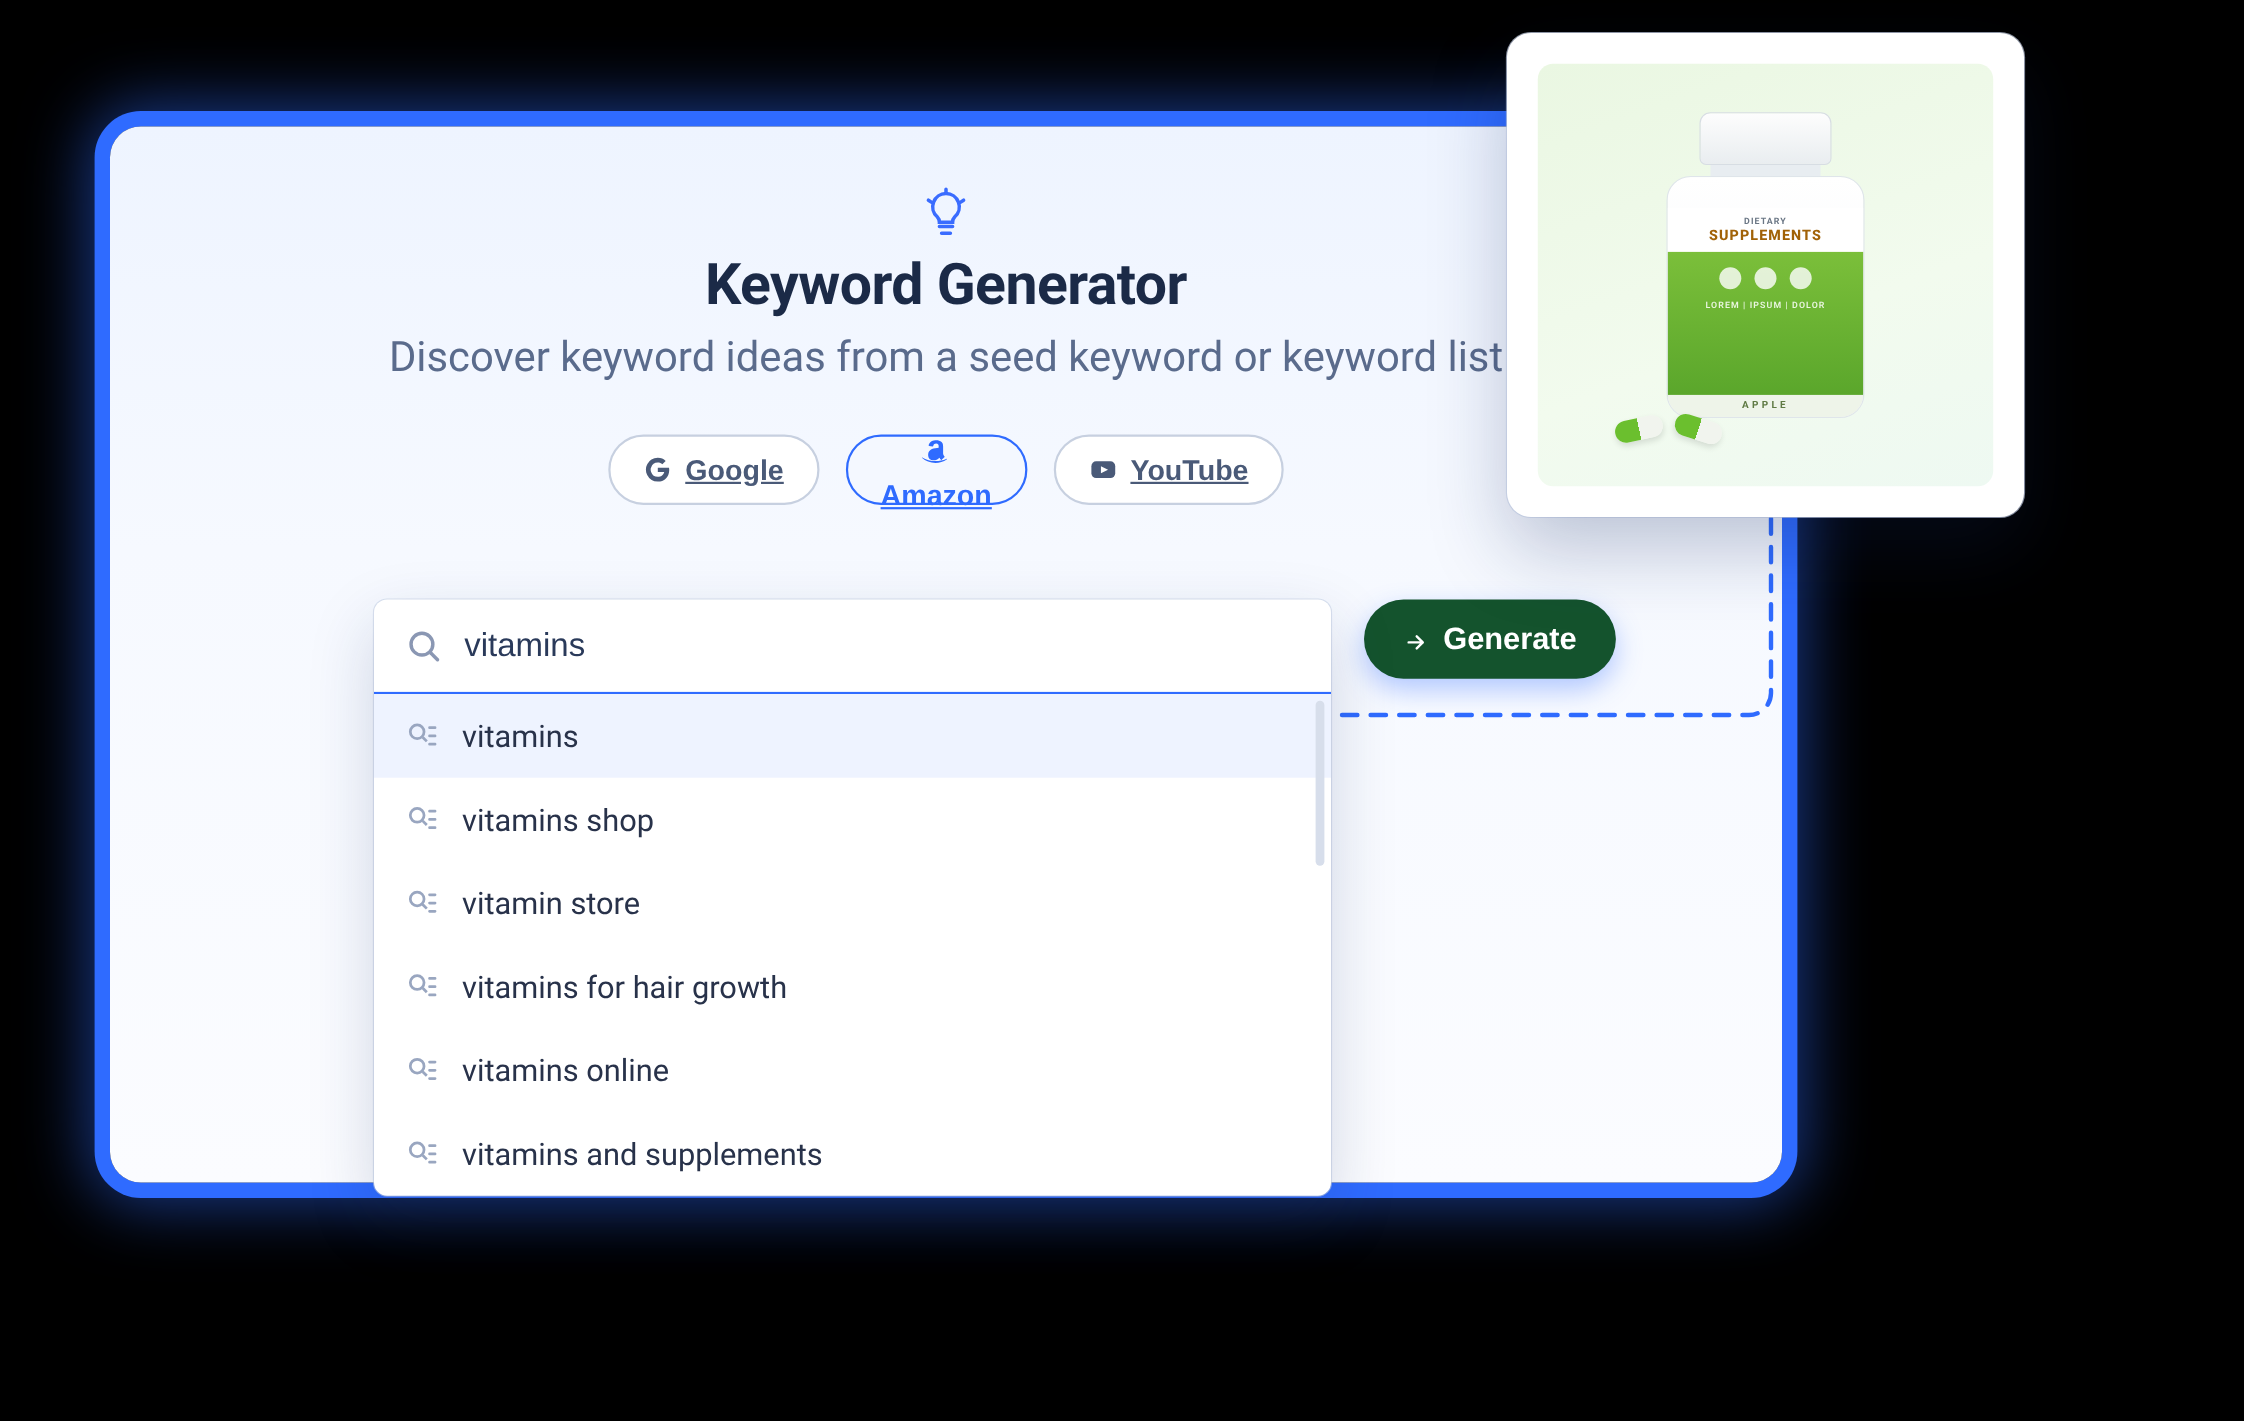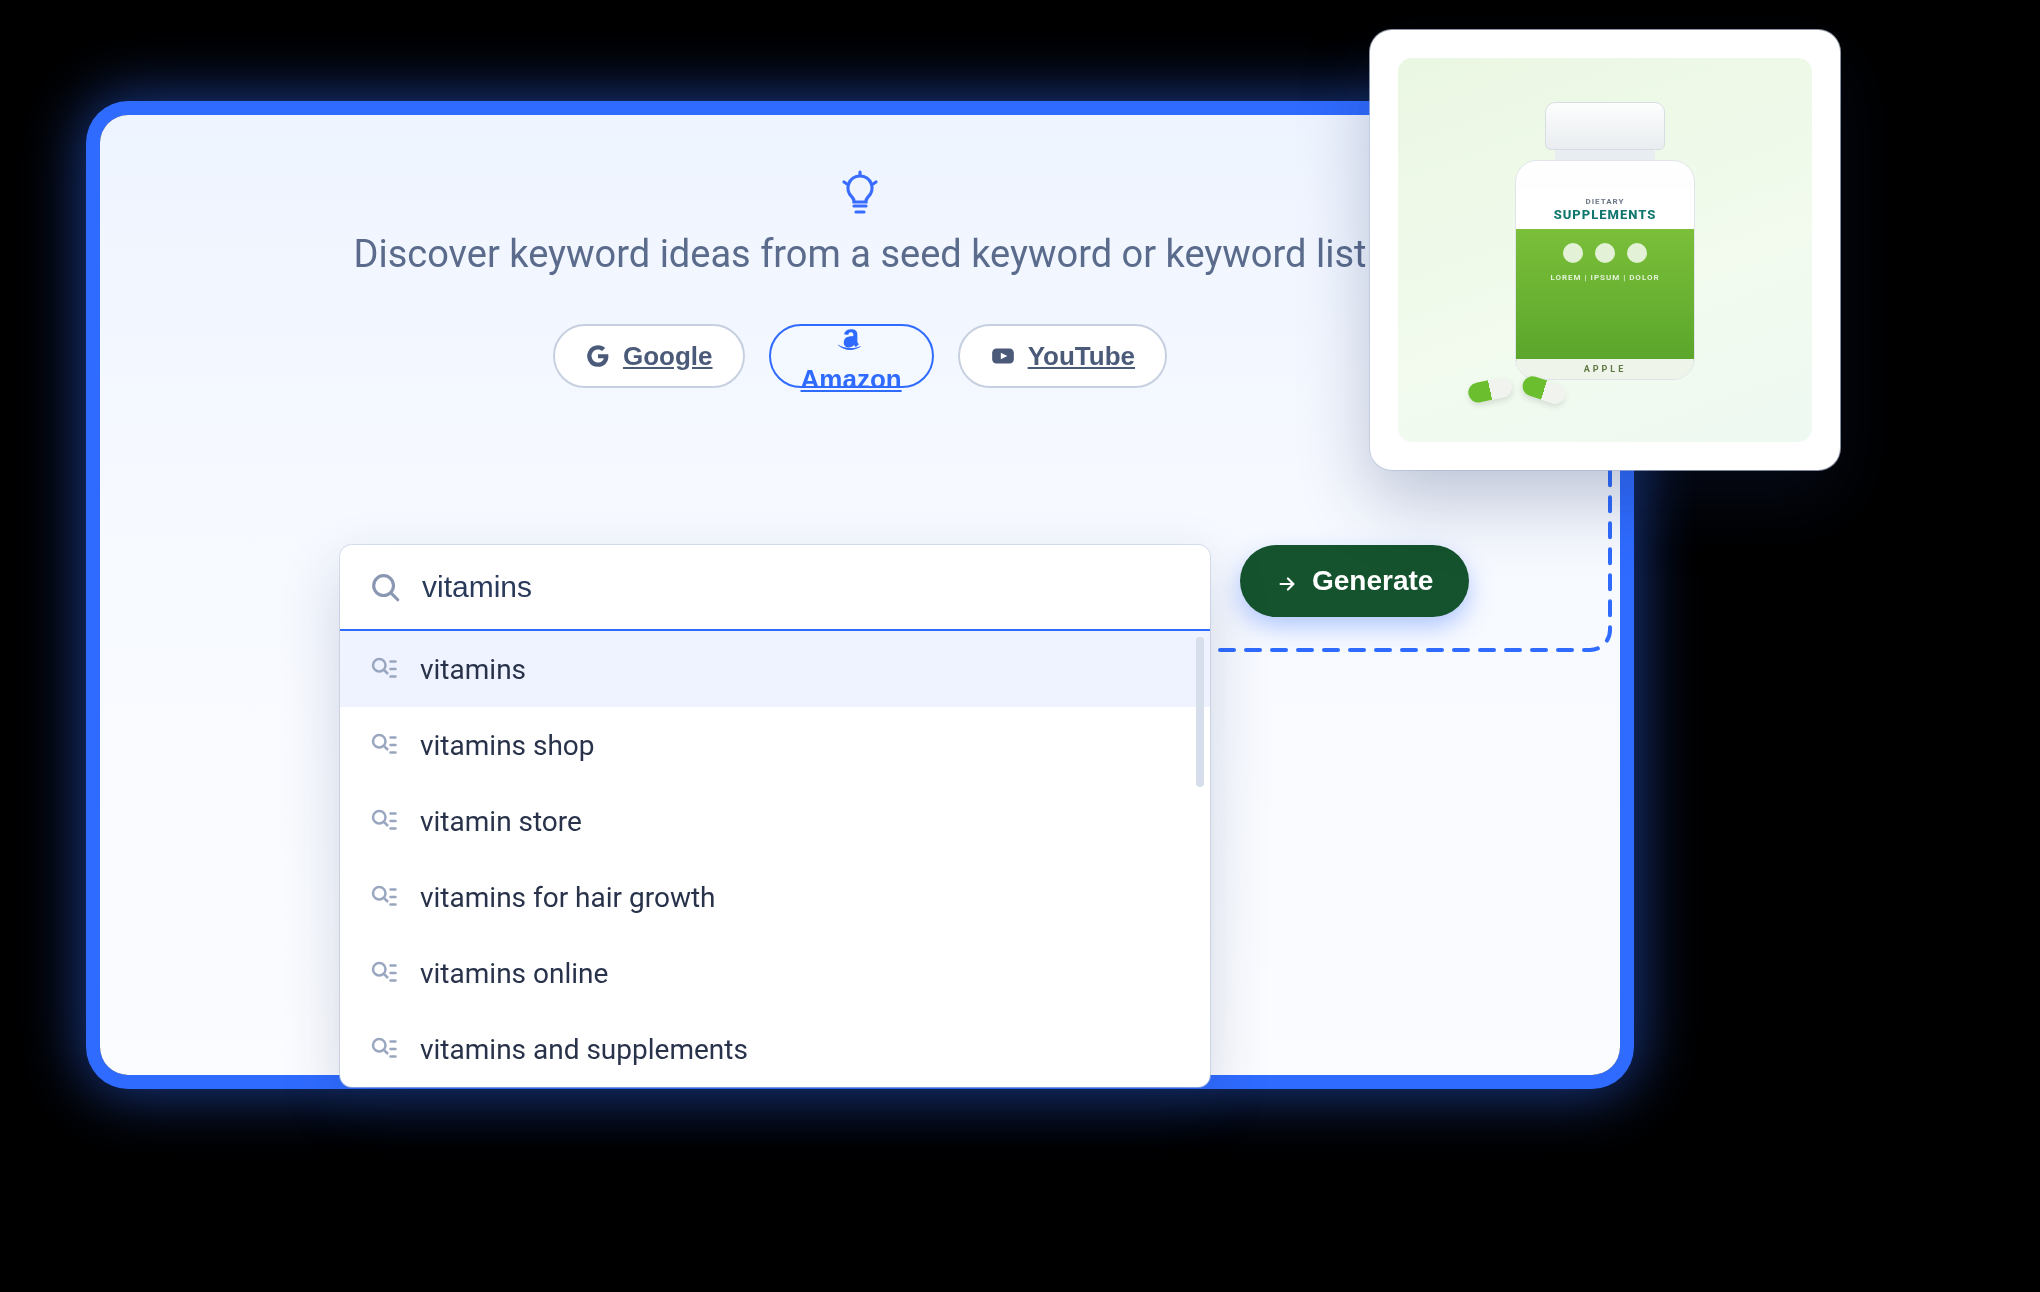--- a/index.html
+++ b/index.html
@@ -199,21 +199,21 @@
     position:absolute; left:0; right:0; top:68px; bottom:18px;
     background: linear-gradient(180deg,#7bbf3a,#5aa62b);
   }
   .label-top {
     position:absolute; left:0; right:0; top:28px; height:40px;
     background:#fff;
     display:flex; flex-direction:column; align-items:center; justify-content:center;
     gap:1px;
   }
   .lt1 { font-size:8px; letter-spacing:1px; color:#6b7785; font-weight:700;}
-  .lt2 { font-size:13px; letter-spacing:1px; color:#0f766e; font-weight:800;}
+  .lt2 { font-size:13px; letter-spacing:1px; color:#a16207; font-weight:800;}
   .dots { position:absolute; top:82px; left:0; right:0; display:flex; justify-content:center; gap:12px;}
   .dots span{ width:20px;height:20px;border-radius:50%;background:#ffffffcc;display:block;}
   .smalltxt{position:absolute; top:112px; left:0; right:0; text-align:center; font-size:8px; color:#e9f5df; letter-spacing:1px; font-weight:600;}
   .apple-strip{position:absolute; left:0; right:0; bottom:0; height:20px; background:#eef4e9; color:#5f7a44; font-size:9px; letter-spacing:3px; font-weight:700; display:flex;align-items:center;justify-content:center;}
   .pills {
     position:absolute; left:70px; bottom:42px; display:flex; gap:10px;
   }
   .pill {
     width:44px; height:20px; border-radius:999px;
     background: linear-gradient(90deg,#6bbf2e 0 50%, #f1f4ee 50% 100%);
@@ -230,20 +230,21 @@
   <div class="main-card">
 
     <div class="header">
       <div class="bulb">
         <svg viewBox="0 0 24 24" fill="none" stroke="currentColor" stroke-width="1.6">
           <path d="M9 18h6M10 21h4" stroke-linecap="round"></path>
           <path d="M12 3a6 6 0 00-4 10.5c.8.8 1 1.7 1 2.5h6c0-.8.2-1.7 1-2.5A6 6 0 0012 3z"></path>
           <path d="M4 6l1.5 1M20 6l-1.5 1M12 1v1.5" stroke-linecap="round"></path>
         </svg>
       </div>
+      <h1 class="title">Keyword Generator</h1>
       <p class="subtitle">Discover keyword ideas from a seed keyword or keyword list</p>
     </div>
 
     <div class="source-row">
       <button class="chip">
         <span class="ic">
           <svg viewBox="0 0 24 24">
               <path fill="#4a5a78" d="M21.6 12.2c0-.7-.1-1.3-.2-1.9H12v3.7h5.4a4.6 4.6 0 01-2 3v2.5h3.2c1.9-1.7 3-4.3 3-7.3z"></path>
               <path fill="#4a5a78" d="M12 22c2.7 0 5-1 6.6-2.5l-3.2-2.5c-.9.6-2 1-3.4 1a6 6 0 01-5.6-4.1H3.1v2.6A10 10 0 0012 22z"></path>
               <path fill="#4a5a78" d="M6.4 13.9A6 6 0 016 12c0-.7.1-1.3.3-1.9V7.5H3.1A10 10 0 002 12c0 1.6.4 3.1 1.1 4.5l3.3-2.6z"></path>

